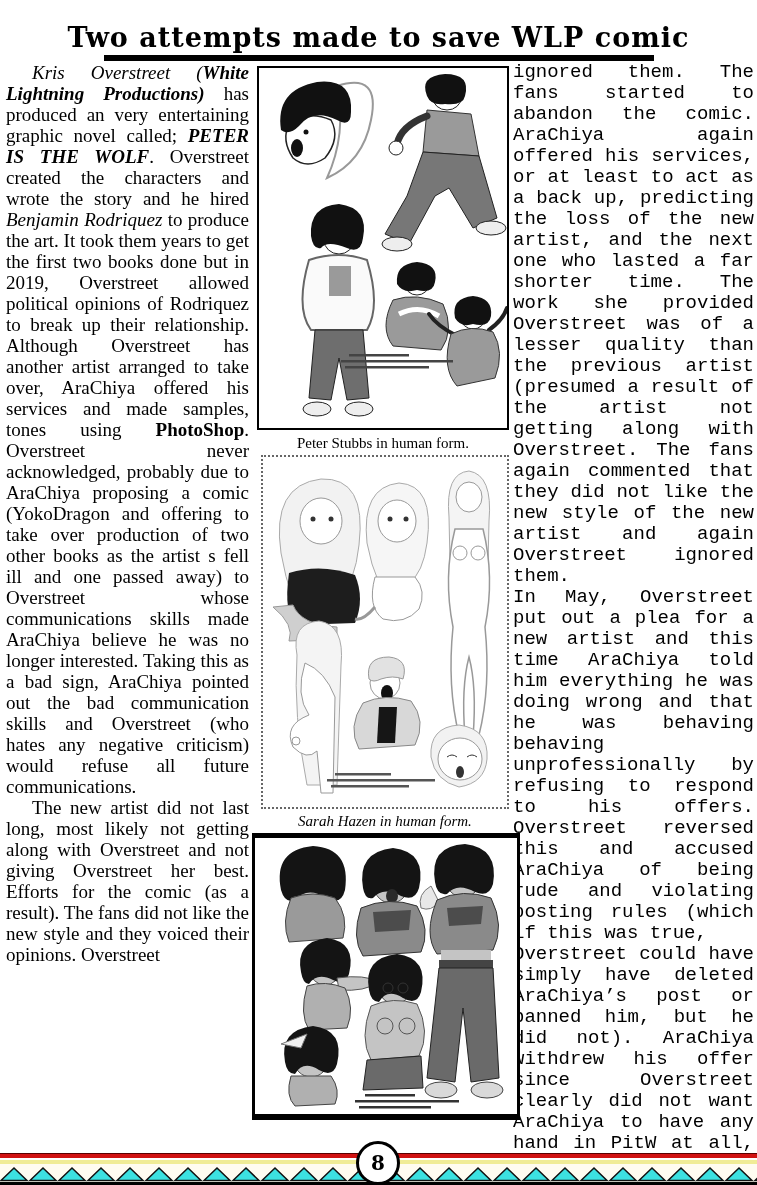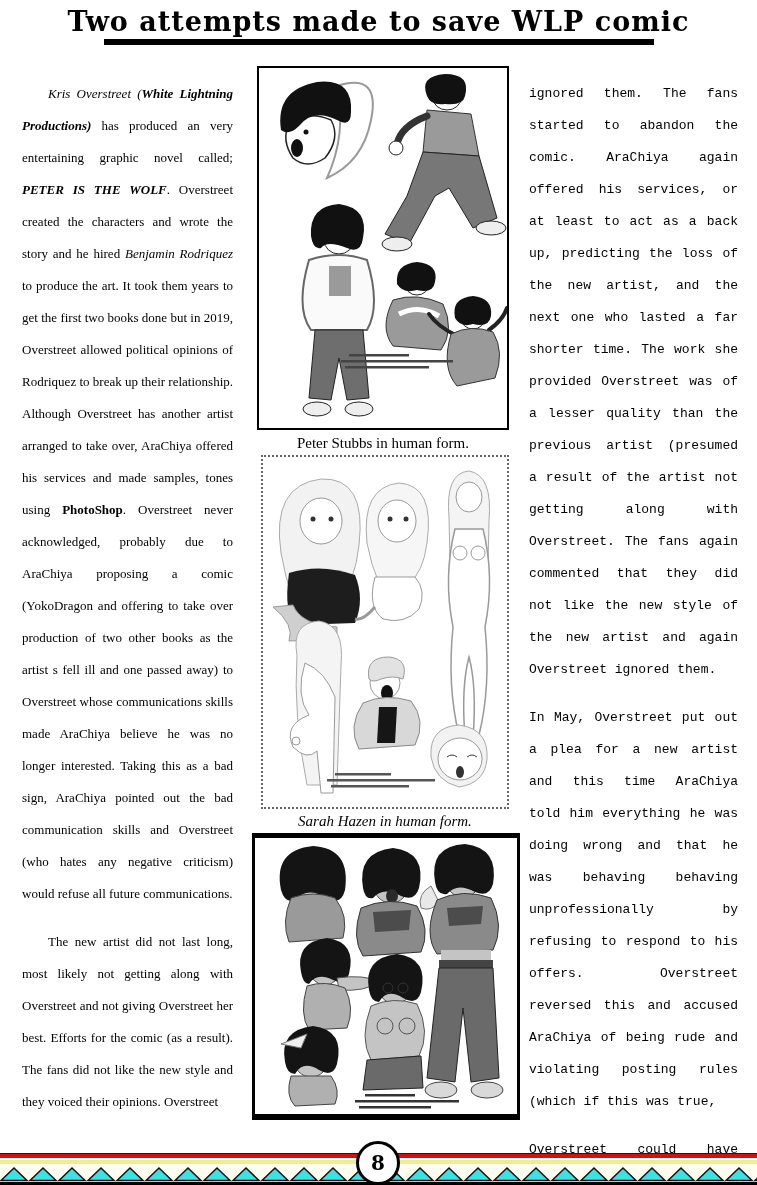--- a/index.html
+++ b/index.html
@@ -1,27 +1,27 @@
 <!DOCTYPE html>
 <html style="--accent-red: #d01212; --accent-yellow: #f0ec96; --accent-cyan: #3ce1e1; --band-bg: #fffcf0;"><head>
 <meta charset="utf-8">
 <style>
   html,body{margin:0;padding:0;background:#fff;}
   .page{position:relative;width:757px;height:1185px;background:#fff;overflow:hidden;
         font-family:"Liberation Serif", serif;color:#000;}
   
-  .title-wrap{position:absolute;top:6px;left:0;width:100%;text-align:center;}
+  .title-wrap{position:absolute;top:22px;left:0;width:100%;text-align:center;}
   .page-title{margin:0;font-family:"DejaVu Serif", serif;font-weight:bold;
         font-size:27px;letter-spacing:1px;}
   .title-underline{width:550px;height:6px;background:#000;margin:2px auto 0;}
   
   .col{position:absolute;top:62px;}
   .col-left{left:6px;width:243px;}
   .col-right{left:513px;width:241px;font-family:Liberation Mono, monospace;}
-  p.body{margin:16px;font-size:13px;line-height:32px;text-align:justify;}
+  p.body{margin:0;font-size:19px;line-height:21px;text-align:justify;}
   .indent{text-indent:26px;}
   .i{font-style:italic;}
   .b{font-weight:bold;}
   .bi{font-weight:bold;font-style:italic;}
   .wrap-indent{margin-left:22px;}
   
   .imgbox{position:absolute;background:#fff;box-sizing:border-box;}
   #img1{left:257px;top:66px;width:252px;height:364px;border:2px solid #000;}
   #img2{left:261px;top:455px;width:248px;height:354px;border:2px dotted #666;}
   #img3{left:252px;top:833px;width:268px;height:287px;border:3px solid #000;

